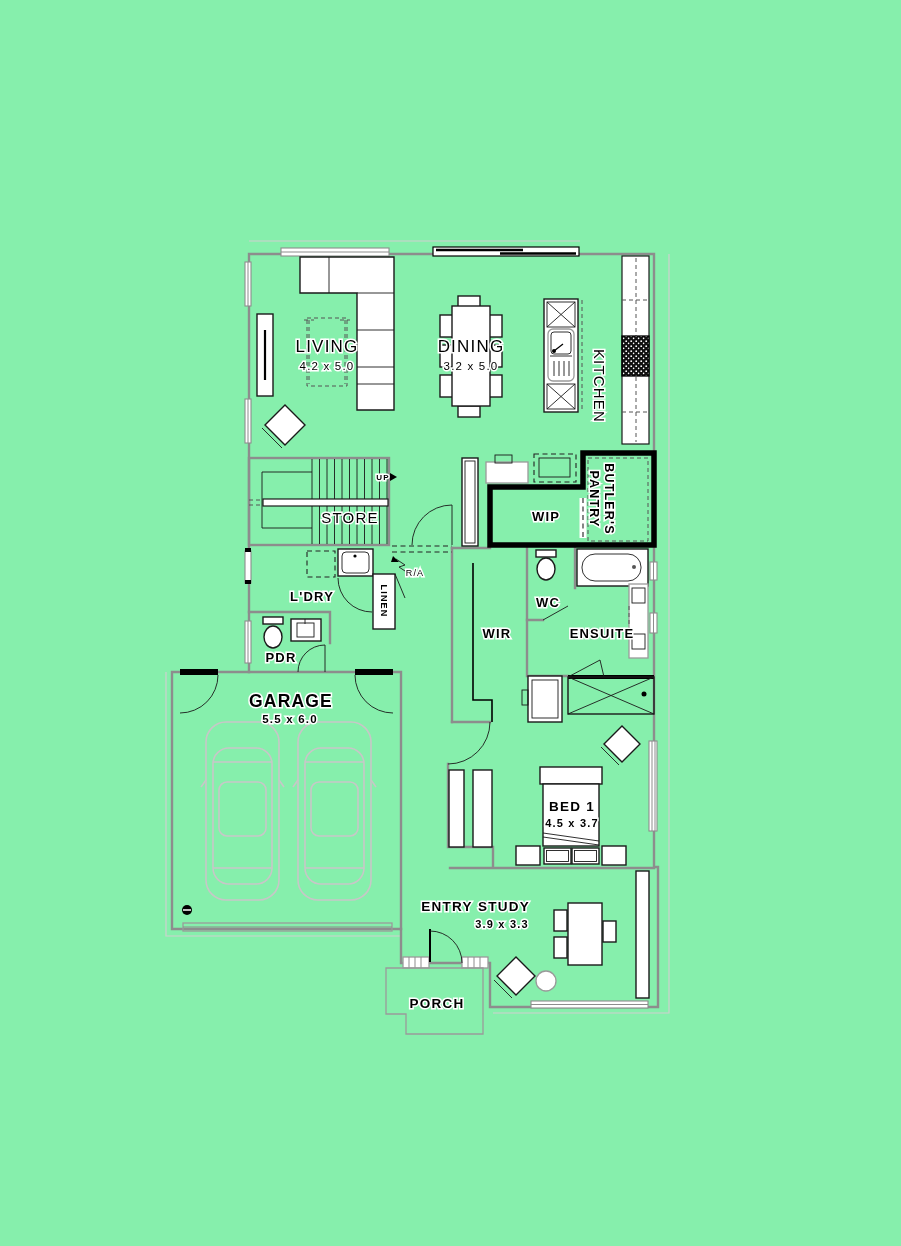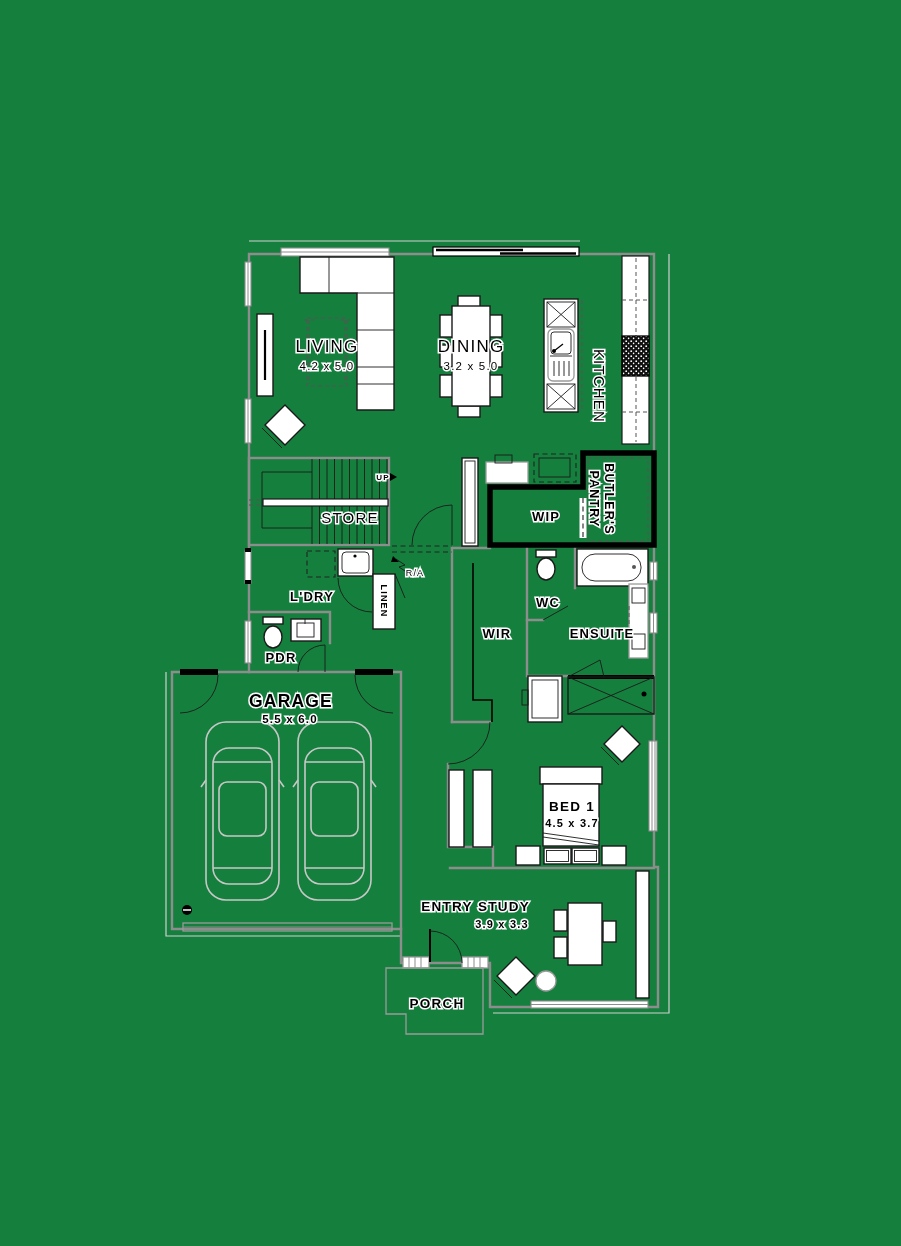--- a/index.html
+++ b/index.html
@@ -1,16 +1,16 @@
 <!DOCTYPE html>
 <html><head>
 <meta charset="utf-8">
 <style>
   html,body{margin:0;padding:0;background:#fff;}
-  .page{position:relative;width:901px;height:1246px;background:#15803d;overflow:hidden;}
+  .page{position:relative;width:901px;height:1246px;background:#86efac;overflow:hidden;}
   svg{display:block;}
   .wall{fill:none;stroke:#8d8d8d;stroke-width:2.4;stroke-linecap:square;}
   .wallthin{fill:none;stroke:#9a9a9a;stroke-width:1.3;stroke-linecap:square;}
   .blackwall{fill:none;stroke:#000;stroke-width:5.5;stroke-linecap:square;}
   .furn{fill:#fff;stroke:#1a1a1a;stroke-width:1.4;}
   .furnthin{fill:none;stroke:#1a1a1a;stroke-width:0.9;}
   .grayfurn{fill:#fff;stroke:#9a9a9a;stroke-width:1.3;}
   .car{fill:none;stroke:#c7c7c7;stroke-width:1.6;}
   .dash{fill:none;stroke:#222;stroke-width:1.1;stroke-dasharray:5 3.5;}
   .dashlite{fill:none;stroke:#555;stroke-width:1;stroke-dasharray:4 3;}

